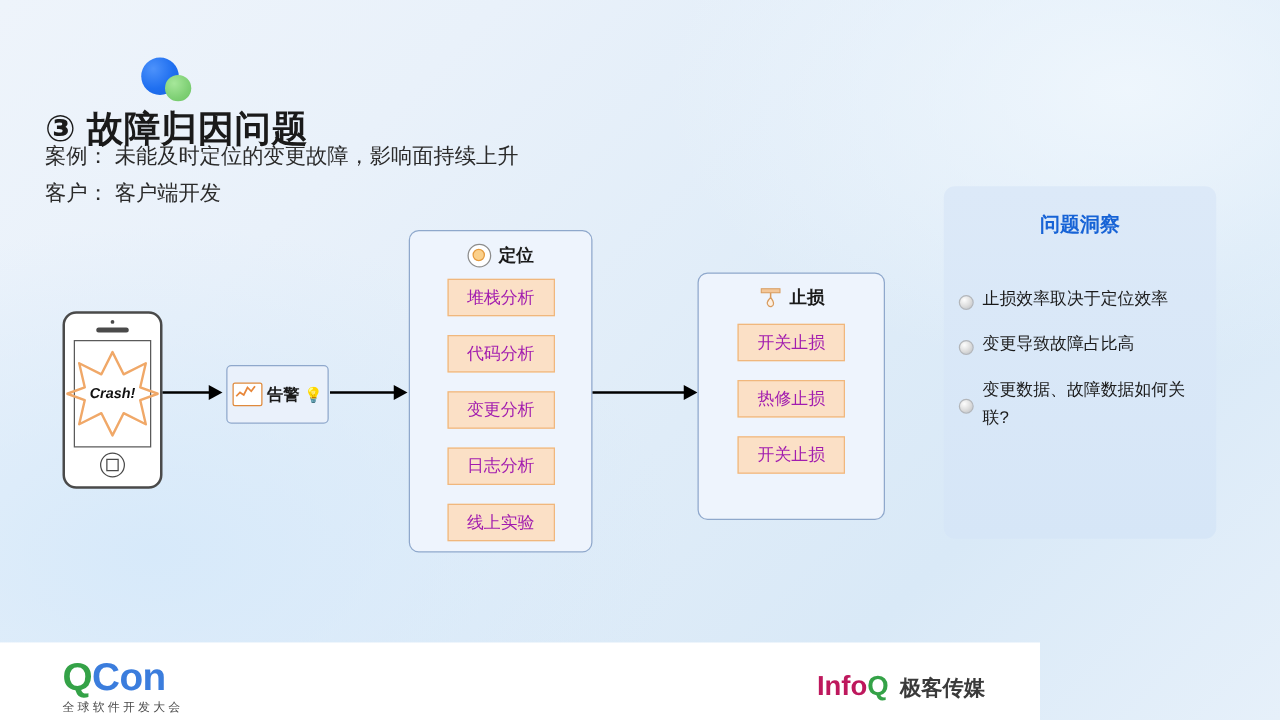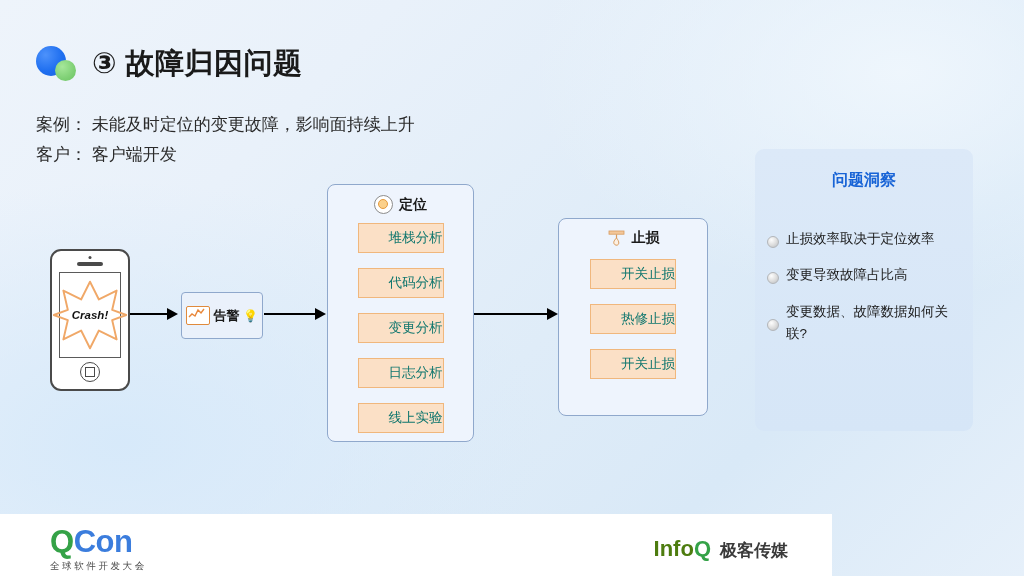--- a/index.html
+++ b/index.html
@@ -14,21 +14,21 @@
   }
   .slide:before{
     content:"";position:absolute;left:0;top:0;width:1024px;height:514px;
     background:
       radial-gradient(ellipse 680px 420px at 12% 86%, rgba(214,233,250,.95) 0%, rgba(214,233,250,0) 62%),
       radial-gradient(ellipse 620px 380px at 88% 14%, rgba(240,247,253,.9) 0%, rgba(240,247,253,0) 60%);
     pointer-events:none;
   }
 
   
-  .header{position:absolute;left:36px;top:44px;display:flex;align-items:center;}
+  .header{position:absolute;left:36px;top:44px;display:flex;align-items:center;flex-direction:column;}
   .dot-logo{position:relative;width:44px;height:40px;margin-right:12px;}
   .dot-blue{position:absolute;left:0;top:2px;width:30px;height:30px;border-radius:50%;
     background:radial-gradient(circle at 32% 30%,#4d92fb 0%,#1f6ff0 55%,#1862de 100%);}
   .dot-green{position:absolute;left:19px;top:16px;width:21px;height:21px;border-radius:50%;
     background:radial-gradient(circle at 35% 32%,#a6e79a 0%,#7fd075 60%,#6cc463 100%);}
   .title{font-size:29px;font-weight:bold;color:#1a1a1a;letter-spacing:.5px;white-space:nowrap;}
 
   .subtitle{position:absolute;left:36px;top:110px;font-size:17px;color:#2b2b2b;line-height:1.75;}
   .subtitle div{white-space:nowrap;}
 
@@ -59,21 +59,21 @@
     display:flex;align-items:center;justify-content:center;gap:4px;}
   .chart-icon{width:22px;height:17px;border:1.5px solid #e08a3c;border-radius:2px;background:#fff;position:relative;}
   .alert-label{font-size:13px;font-weight:bold;color:#1a1a1a;}
   .bulb{font-size:12px;line-height:1;}
 
   
   .stage{position:absolute;border:1.5px solid #8fa8cc;border-radius:8px;background:#eef4fd;}
   .stage-head{display:flex;align-items:center;justify-content:center;gap:6px;
     font-size:14px;font-weight:bold;color:#1a1a1a;}
   .pill{margin:0 auto;background:#fbe0c6;border:1px solid #f0b77d;
-    font-size:13.5px;color:#0f766e;text-align:right;line-height:28px;height:28px;}
+    font-size:13.5px;color:#a21caf;text-align:center;line-height:28px;height:28px;}
   .pill + .pill{margin-top:0;}
 
   #stage-locate{left:327px;top:184px;width:145px;height:256px;}
   #stage-locate .stage-head{margin-top:10px;}
   #stage-locate .pill-list{margin-top:9px;display:flex;flex-direction:column;gap:15px;}
   #stage-locate .pill{width:84px;}
 
   #stage-stop{left:558px;top:218px;width:148px;height:196px;}
   #stage-stop .stage-head{margin-top:10px;}
   #stage-stop .pill-list{margin-top:12px;display:flex;flex-direction:column;gap:15px;}
@@ -98,21 +98,21 @@
 
   
   .footer{position:absolute;left:0;top:514px;width:832px;height:62px;background:#ffffff;}
   .qcon{position:absolute;left:50px;top:12px;}
   .qcon-word{font-size:31px;font-weight:bold;letter-spacing:-.5px;line-height:1;}
   .qcon-q{color:#34a247;}
   .qcon-con{color:#3b7ddd;}
   .qcon-sub{margin-top:3px;font-size:9.5px;color:#4a4a4a;letter-spacing:2.6px;}
   .infoq{position:absolute;right:44px;top:24px;display:flex;align-items:baseline;gap:9px;}
   .infoq-word{font-size:22px;font-weight:bold;line-height:1;}
-  .infoq-info{color:#4d7c0f;}
+  .infoq-info{color:#be185d;}
   .infoq-q{color:#34a247;}
   .infoq-cn{font-size:17px;color:#3a3a3a;font-weight:bold;}
 </style>
 </head>
 <body>
 
 <div class="slide">
 
   <div class="header">
     <div class="dot-logo">

